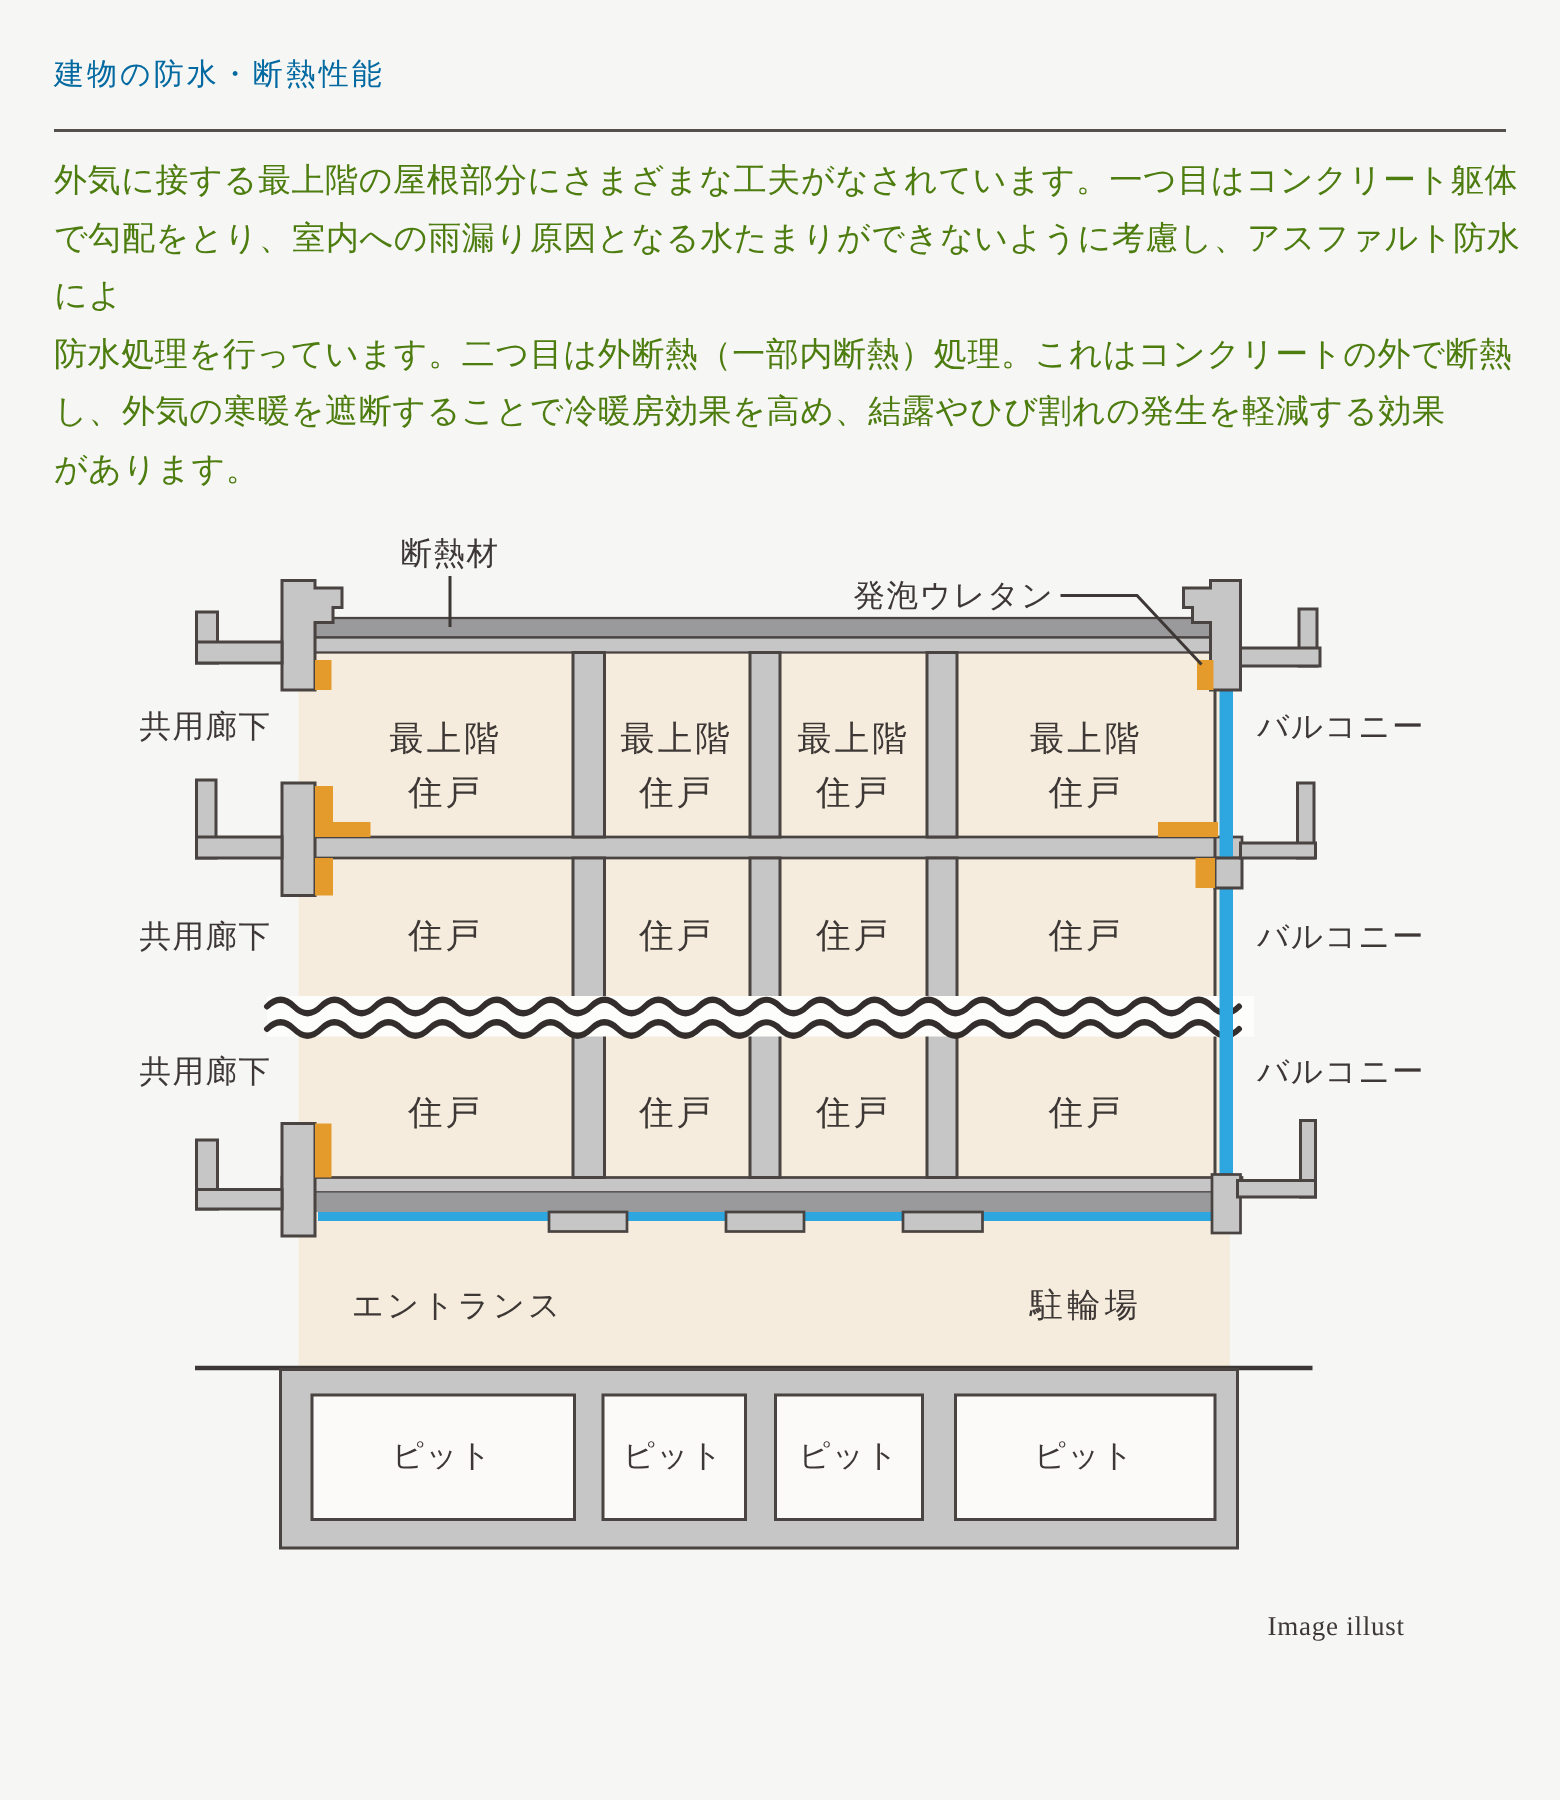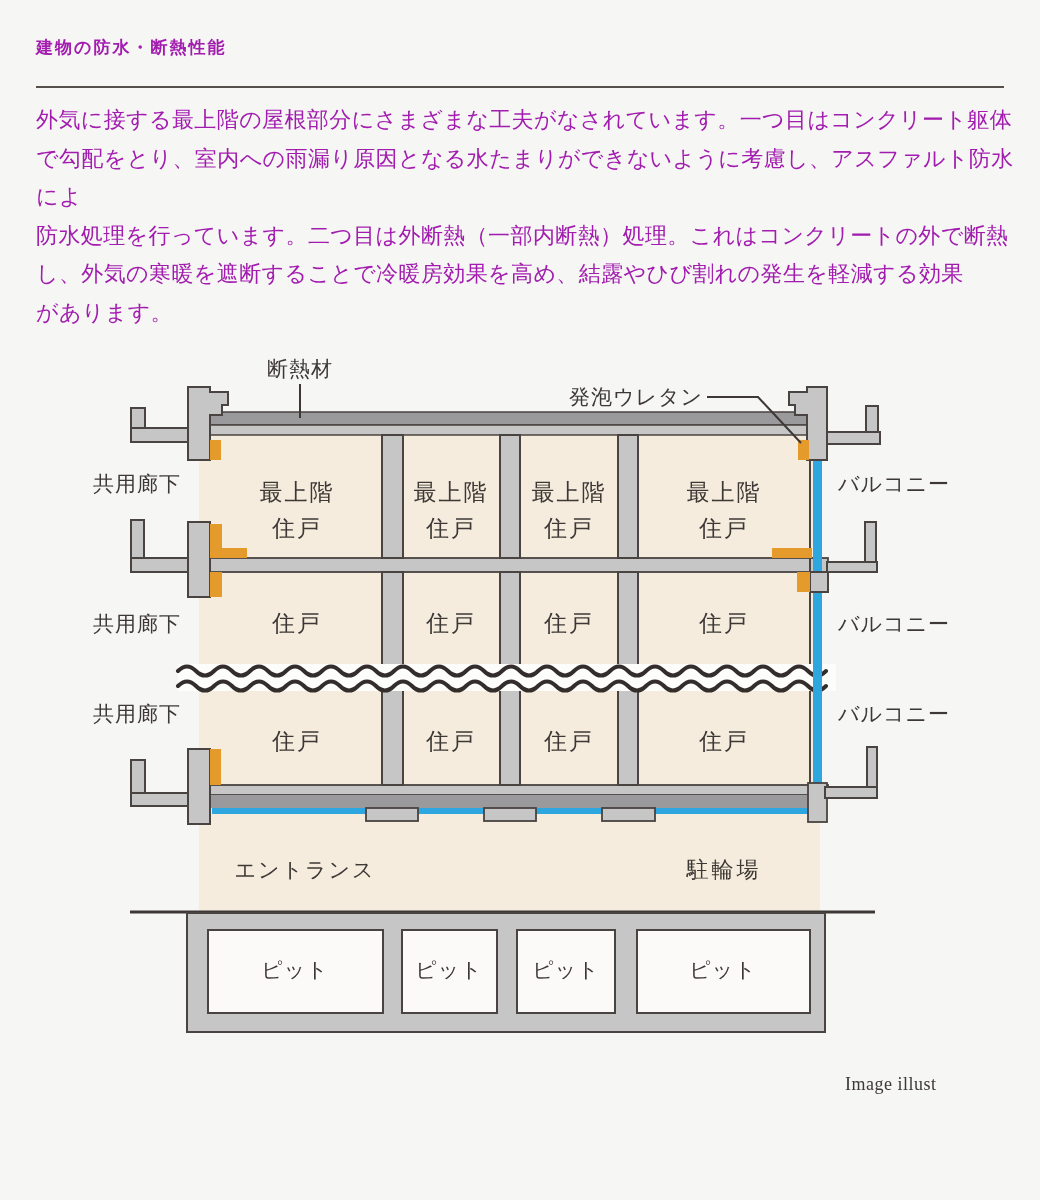--- a/index.html
+++ b/index.html
@@ -6,31 +6,31 @@
   .page{
     position:relative;
     width:1040px;height:1200px;
     background:#f6f6f4;
     font-family:"Liberation Serif","DejaVu Serif",serif;
     color:#3d3835;
     overflow:hidden;
   }
   .title{
     position:absolute;left:36px;top:36px;
-    font-size:17px;letter-spacing:2px;font-weight:700;
-    color:#a21caf;
+    font-size:20px;letter-spacing:2px;font-weight:400;
+    color:#0369a1;
   }
   .title-rule{
     position:absolute;left:36px;top:86px;
     width:968px;height:2px;background:#55504c;
   }
   .paragraph{
     position:absolute;left:36px;top:101px;width:990px;
     font-size:22px;line-height:38.5px;letter-spacing:0.4px;
-    color:#a21caf;
+    color:#4d7c0f;
     white-space:pre-line;
   }
   svg text{
     font-family:"Liberation Serif","DejaVu Serif",serif;
     fill:#3d3835;
   }
   .lbl{font-size:21px;letter-spacing:1px;}
   .lbl-room{font-size:23px;letter-spacing:2px;}
   .lbl-cap{font-size:18px;letter-spacing:0.5px;}
 </style>

